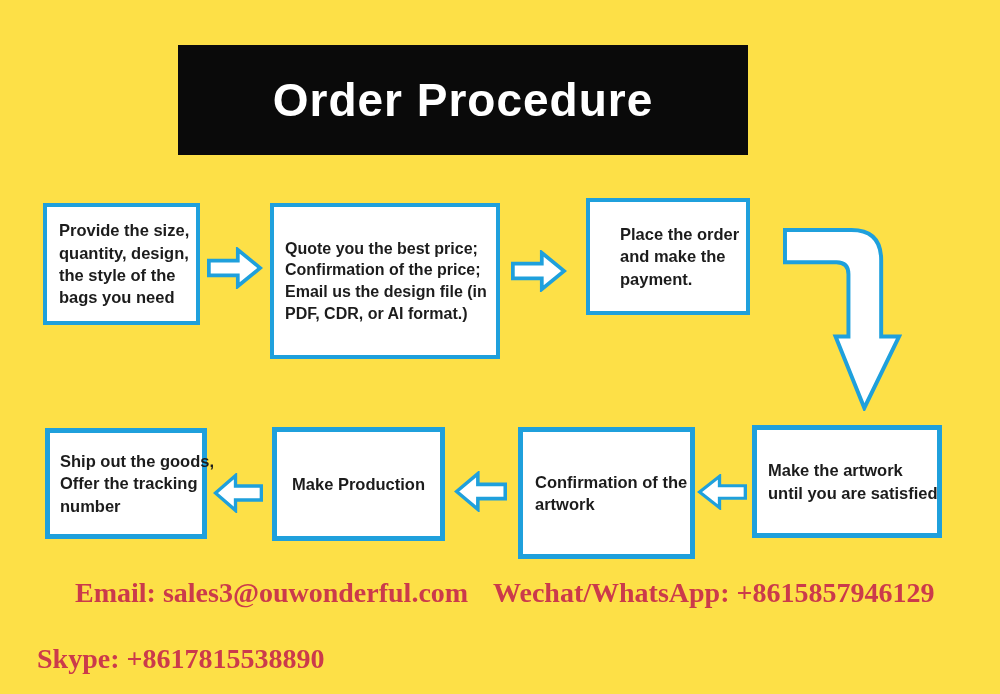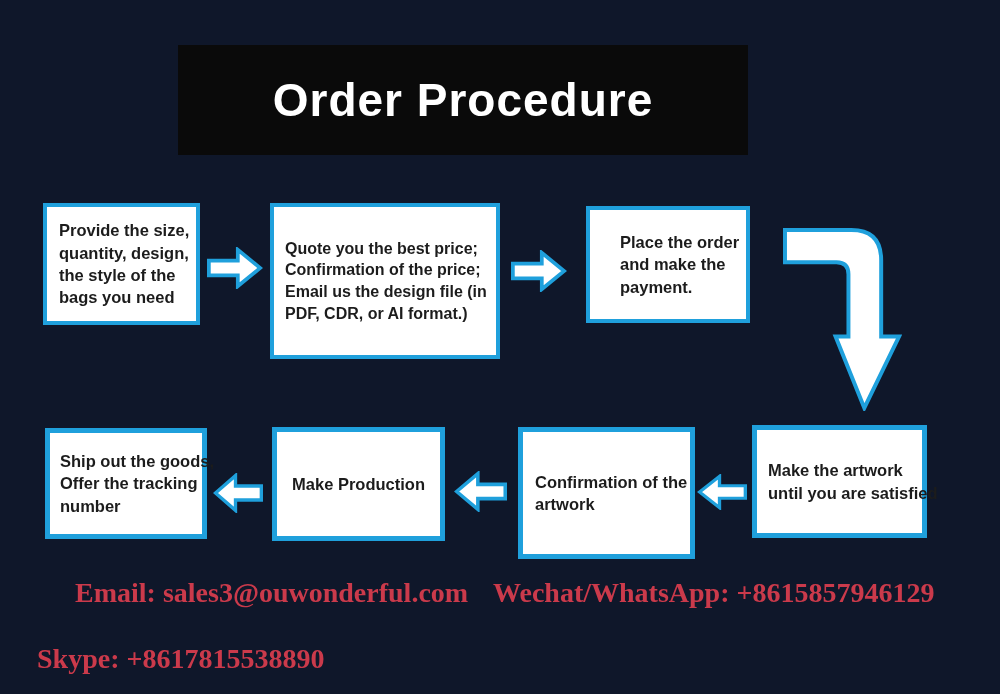--- a/index.html
+++ b/index.html
@@ -1,19 +1,19 @@
 <!DOCTYPE html>
 <html><head>
 <meta charset="utf-8">
 <style>
   html,body{margin:0;padding:0;background:#ffffff;}
   .stage{
     position:relative;
     width:1000px;height:694px;
-    background:#0f172a;
+    background:#fde047;
     font-family:"Liberation Sans", sans-serif;
     overflow:hidden;
   }
   
   .banner{
     position:absolute;left:178px;top:45px;width:570px;height:110px;
     background:#0a0a0a;
     display:flex;align-items:center;justify-content:center;
   }
   .banner-title{
@@ -31,22 +31,22 @@
   }
   .flow-box .lbl{
     white-space:pre;
     font-weight:bold;
     font-size:16.5px;line-height:1.35;
     color:#1c1c1c;
   }
   .b1{left:43px;top:203px;width:157px;height:122px;padding-left:12px;align-items:center;}
   .b2{left:270px;top:203px;width:230px;height:156px;padding-left:11px;}
   .b2 .lbl{font-size:16px;}
-  .b3{left:586px;top:206px;width:164px;height:117px;padding-left:30px;}
-  .b4{left:752px;top:425px;width:175px;height:113px;border-width:5px;padding-left:11px;}
+  .b3{left:586px;top:198px;width:164px;height:117px;padding-left:30px;}
+  .b4{left:752px;top:425px;width:190px;height:113px;border-width:5px;padding-left:11px;}
   .b5{left:518px;top:427px;width:177px;height:132px;border-width:5px;padding-left:12px;}
   .b6{left:272px;top:427px;width:173px;height:114px;border-width:5px;justify-content:center;}
   .b7{left:45px;top:428px;width:162px;height:111px;border-width:5px;padding-left:10px;}
   
   .arr{position:absolute;display:block;}
   .arr path{fill:#ffffff;stroke:#1fa0dc;stroke-width:4;stroke-linejoin:miter;}
   .ar1{left:207px;top:247px;width:56px;height:42px;}
   .ar2{left:511px;top:250px;width:56px;height:42px;}
   .al1{left:697px;top:474px;width:50px;height:36px;}
   .al2{left:454px;top:471px;width:53px;height:41px;}

